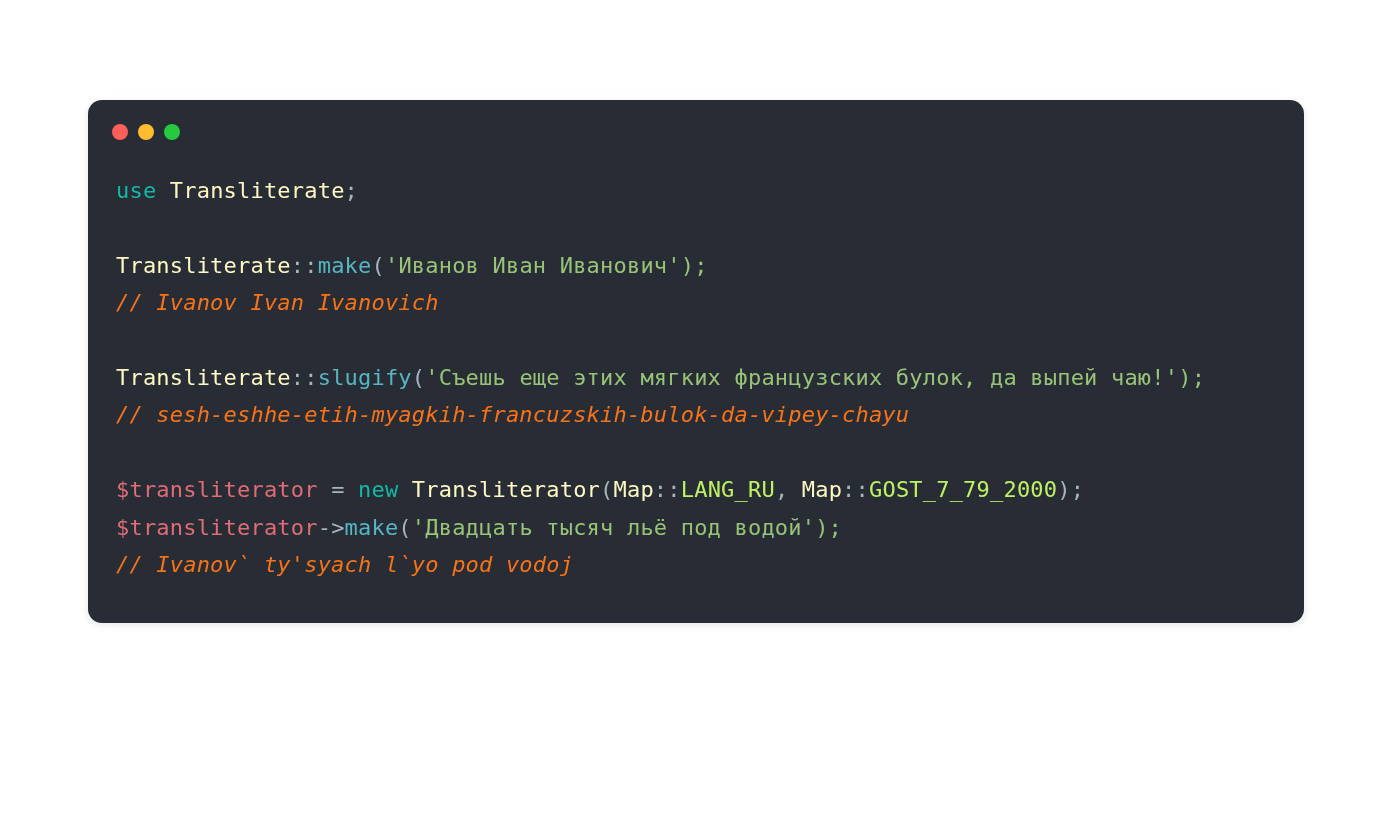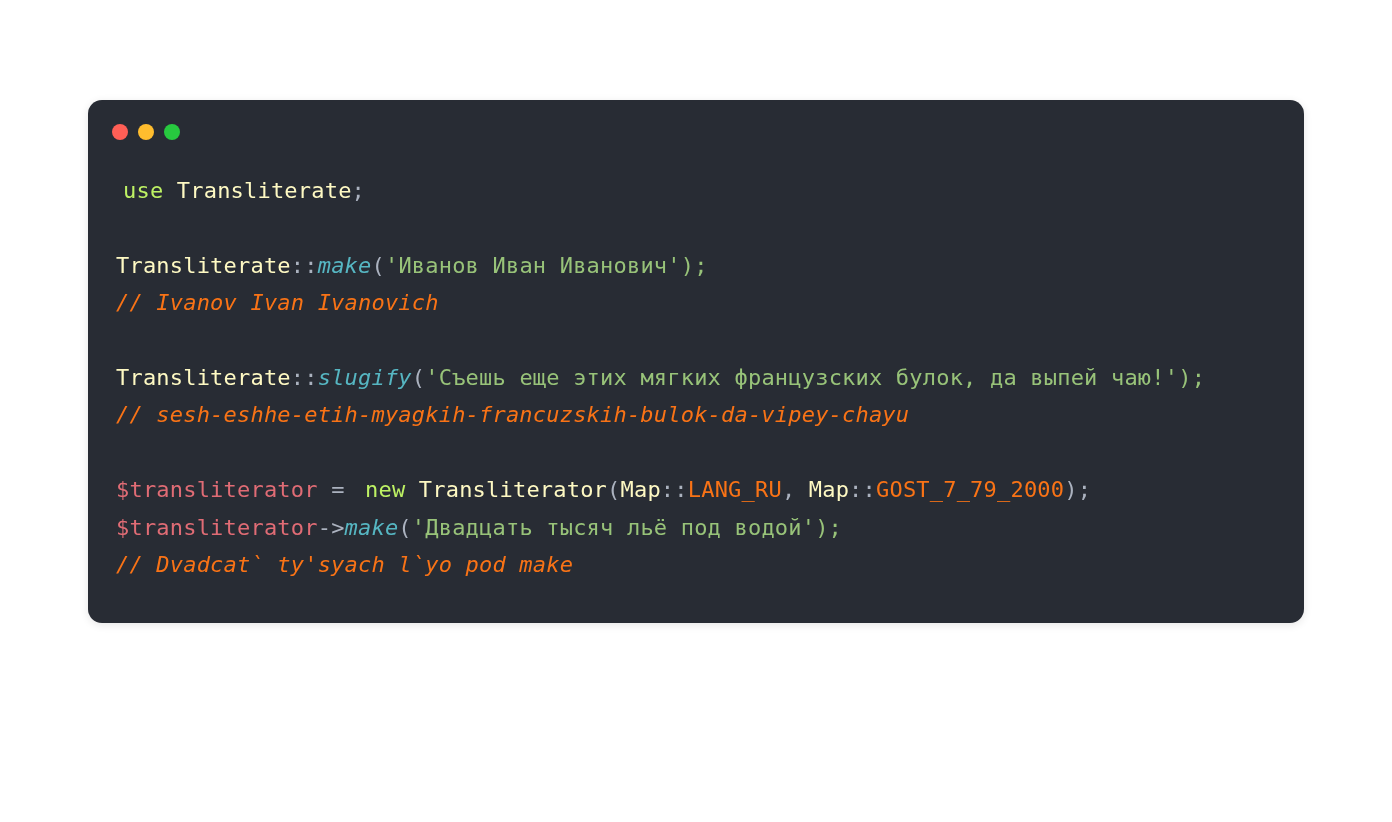--- a/index.html
+++ b/index.html
@@ -34,44 +34,44 @@
     .tl-close { background: #ff5f56; }
     .tl-min { background: #ffbd2e; }
     .tl-max { background: #27c93f; }
     .code {
       padding: 24px 28px 40px 28px;
       font-size: 22px;
       line-height: 1.7;
       white-space: pre;
       letter-spacing: 0.2px;
     }
-    .kw { color: #bef264; margin-left: 7px; }    
+    .kw { color: #14b8a6; }    
     .cls { color: #fef9c3; }   
-    .fn { color: #56b6c2; font-style: italic; }    
+    .fn { color: #56b6c2; }    
     .str { color: #98c379; }   
     .cmt { color: #f97316; font-style: italic; } 
     .var { color: #e06c75; }   
     .op { color: #abb2bf; }    
     .pl { color: #abb2bf; }    
-    .const { color: #f97316; } 
+    .const { color: #bef264; } 
   </style>
 </head>
 <body>
 
 <div class="window">
   <div class="titlebar">
     <div class="traffic-light tl-close"></div>
     <div class="traffic-light tl-min"></div>
     <div class="traffic-light tl-max"></div>
   </div>
   <div class="code"><span class="kw">use</span><span class="pl"> </span><span class="cls">Transliterate</span><span class="pl">;</span>
 
 <span class="cls">Transliterate</span><span class="op">::</span><span class="fn">make</span><span class="pl">(</span><span class="str">'</span><span class="str">Иванов Иван Иванович</span><span class="str">');</span>
 <span class="cmt">// Ivanov Ivan Ivanovich</span>
 
 <span class="cls">Transliterate</span><span class="op">::</span><span class="fn">slugify</span><span class="pl">(</span><span class="str">'</span><span class="str">Съешь еще этих мягких французских булок, да выпей чаю!</span><span class="str">');</span>
 <span class="cmt">// sesh-eshhe-etih-myagkih-francuzskih-bulok-da-vipey-chayu</span>
 
 <span class="var">$transliterator</span><span class="pl"> = </span><span class="kw">new</span><span class="pl"> </span><span class="cls">Transliterator</span><span class="pl">(</span><span class="cls">Map</span><span class="op">::</span><span class="const">LANG_RU</span><span class="pl">, </span><span class="cls">Map</span><span class="op">::</span><span class="const">GOST_7_79_2000</span><span class="pl">);</span>
 <span class="var">$transliterator</span><span class="op">-&gt;</span><span class="fn">make</span><span class="pl">(</span><span class="str">'</span><span class="str">Двадцать тысяч льё под водой</span><span class="str">');</span>
-<span class="cmt">// Dvadcat` ty'syach l`yo pod make</span>
+<span class="cmt">// Ivanov` ty'syach l`yo pod vodoj</span>
 </div>
 </div>
 
 </body></html>

